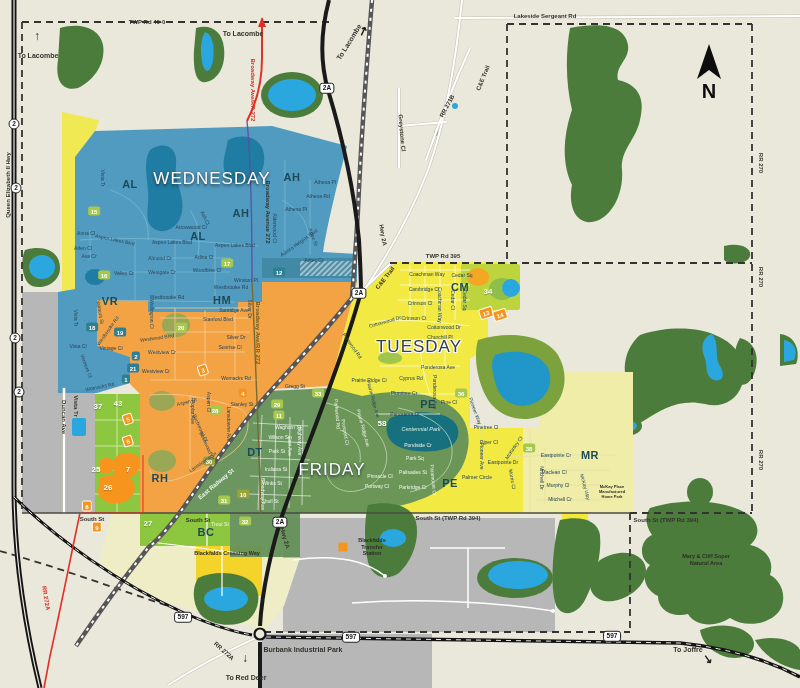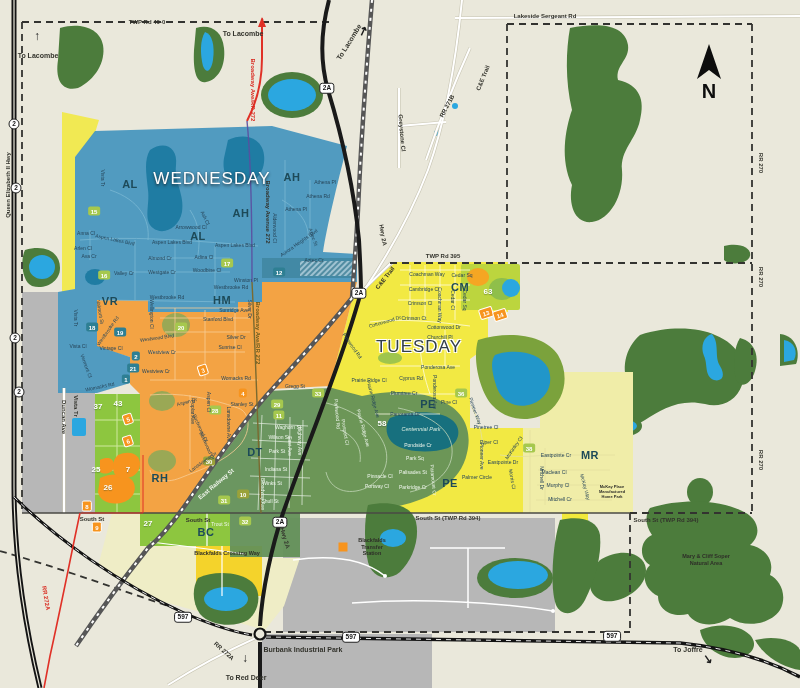--- a/index.html
+++ b/index.html
@@ -226,20 +226,21 @@
       <path d="M81,513 L143,513 M143,455 L143,513" stroke="#E03127" stroke-width="1" fill="none"></path>
     </g>
 
     <path d="M709,44 L721,79 L709,70 L697,79 Z" fill="#0d0d0d"></path>
   </svg>
 
   <div class="lbl compass-n" style="left:709px;top:91px">N</div>
 
 <div class="lbl day light" style="left: 212px; top: 178px;">WEDNESDAY</div>
     <div class="lbl day dark" style="left: 419px; top: 346px;">TUESDAY</div>
+    <div class="lbl day light" style="left: 332px; top: 469px;">FRIDAY</div>
     <div class="lbl district" style="left: 130px; top: 184px;">AL</div>
     <div class="lbl district" style="left: 292px; top: 177px;">AH</div>
     <div class="lbl district" style="left: 241px; top: 213px;">AH</div>
     <div class="lbl district" style="left: 198px; top: 236px;">AL</div>
     <div class="lbl district" style="left: 110px; top: 301px;">VR</div>
     <div class="lbl district" style="left: 222px; top: 300px;">HM</div>
     <div class="lbl district" style="left: 460px; top: 287px;">CM</div>
     <div class="lbl district" style="left: 428px; top: 404px;">PE</div>
     <div class="lbl district" style="left: 450px; top: 483px;">PE</div>
     <div class="lbl district" style="left: 255px; top: 452px;">DT</div>
@@ -272,21 +273,21 @@
     <div class="lbl num tilted" style="left: 128px; top: 441px;">6</div>
     <div class="lbl num tilted" style="left: 486px; top: 313px;">13</div>
     <div class="lbl num tilted" style="left: 500px; top: 315px;">14</div>
     <div class="lbl num olive" style="left: 243px; top: 494px;">10</div>
     <div class="lbl num olive" style="left: 209px; top: 461px;">30</div>
     <div class="lbl num plain" style="left: 118px; top: 403px;">43</div>
     <div class="lbl num plain" style="left: 98px; top: 406px;">37</div>
     <div class="lbl num plain" style="left: 96px; top: 469px;">25</div>
     <div class="lbl num plain" style="left: 108px; top: 487px;">26</div>
     <div class="lbl num plain" style="left: 148px; top: 523px;">27</div>
-    <div class="lbl num plain" style="left: 488px; top: 291px;">63</div>
+    <div class="lbl num plain" style="left: 488px; top: 291px;">34</div>
     <div class="lbl num plain" style="left: 382px; top: 423px;">58</div>
     <div class="lbl num plain" style="left: 128px; top: 469px;">7</div>
     <div class="lbl street" style="left: 102px; top: 178px; --r: 90deg;">Vista Tr</div>
     <div class="lbl street" style="left: 325px; top: 182px;">Athena Pl</div>
     <div class="lbl street" style="left: 318px; top: 196px;">Athena Rd</div>
     <div class="lbl street" style="left: 296px; top: 209px;">Athena Pl</div>
     <div class="lbl street" style="left: 274px; top: 228px; --r: 90deg;">Alderwood Cl</div>
     <div class="lbl street" style="left: 299px; top: 243px; --r: -35deg;">Aurora Heights Blvd</div>
     <div class="lbl street" style="left: 313px; top: 237px; --r: 70deg;">Aztec St</div>
     <div class="lbl street" style="left: 314px; top: 260px;">Aztec Cr</div>

